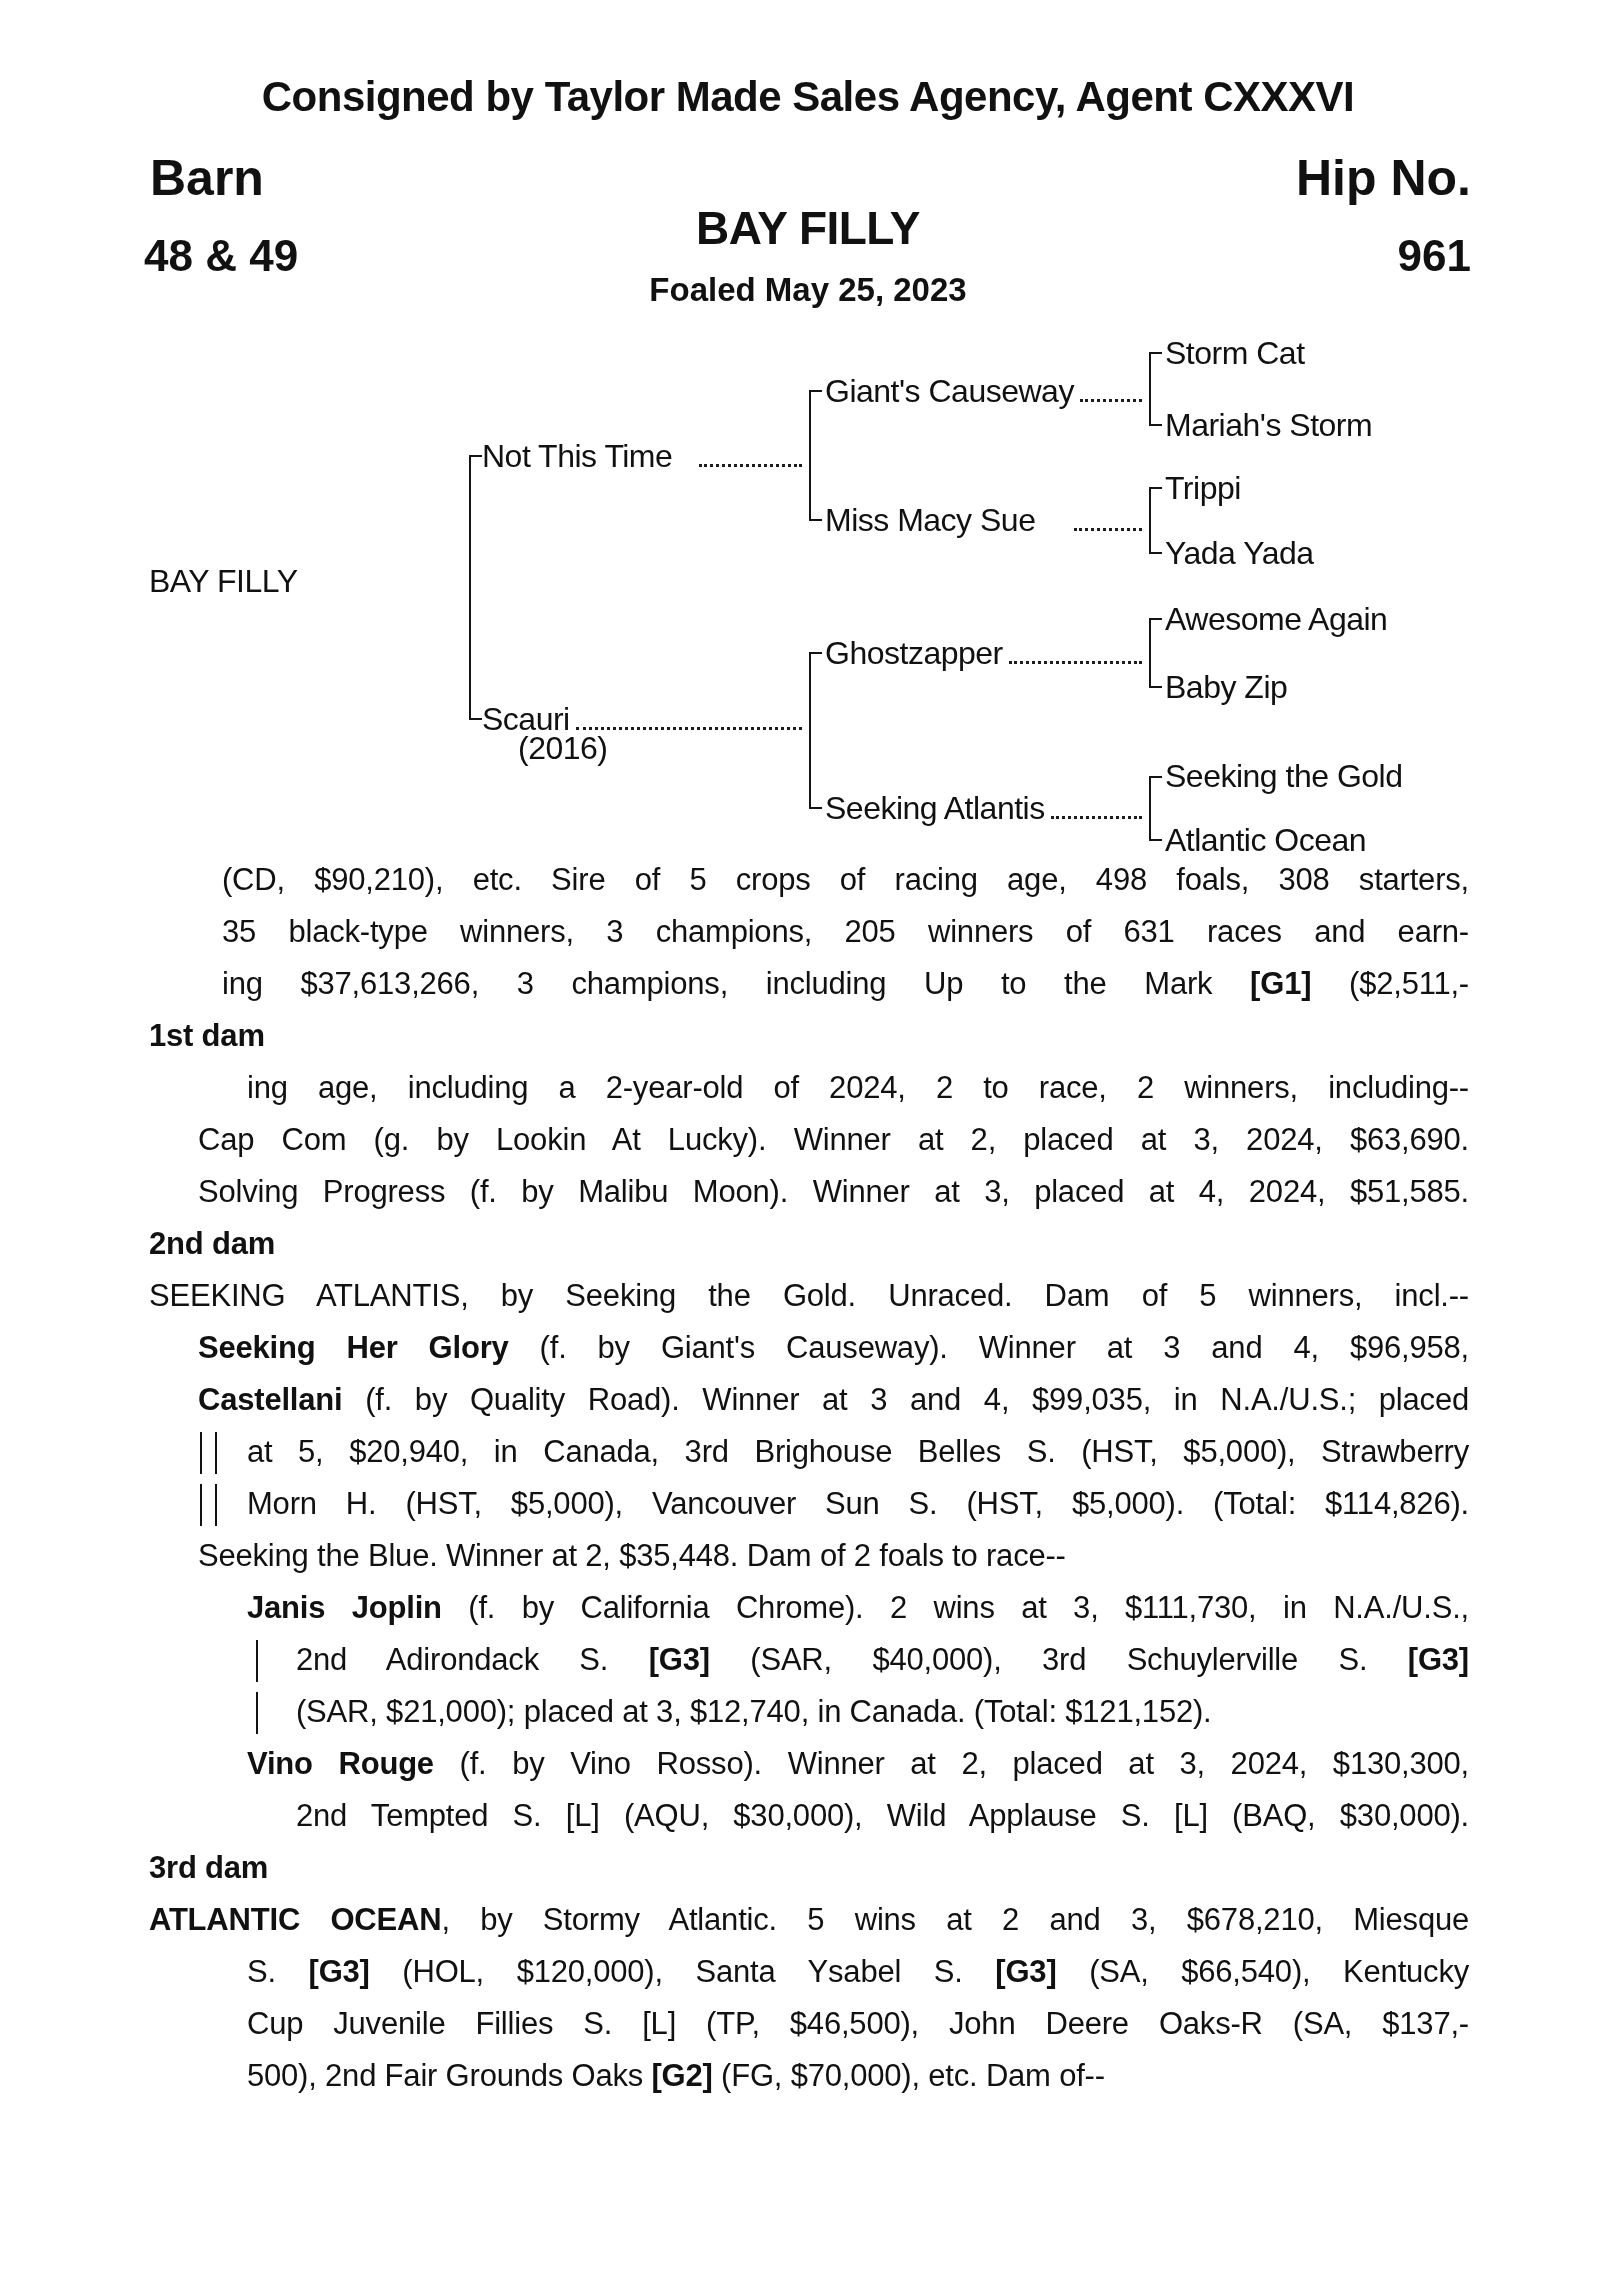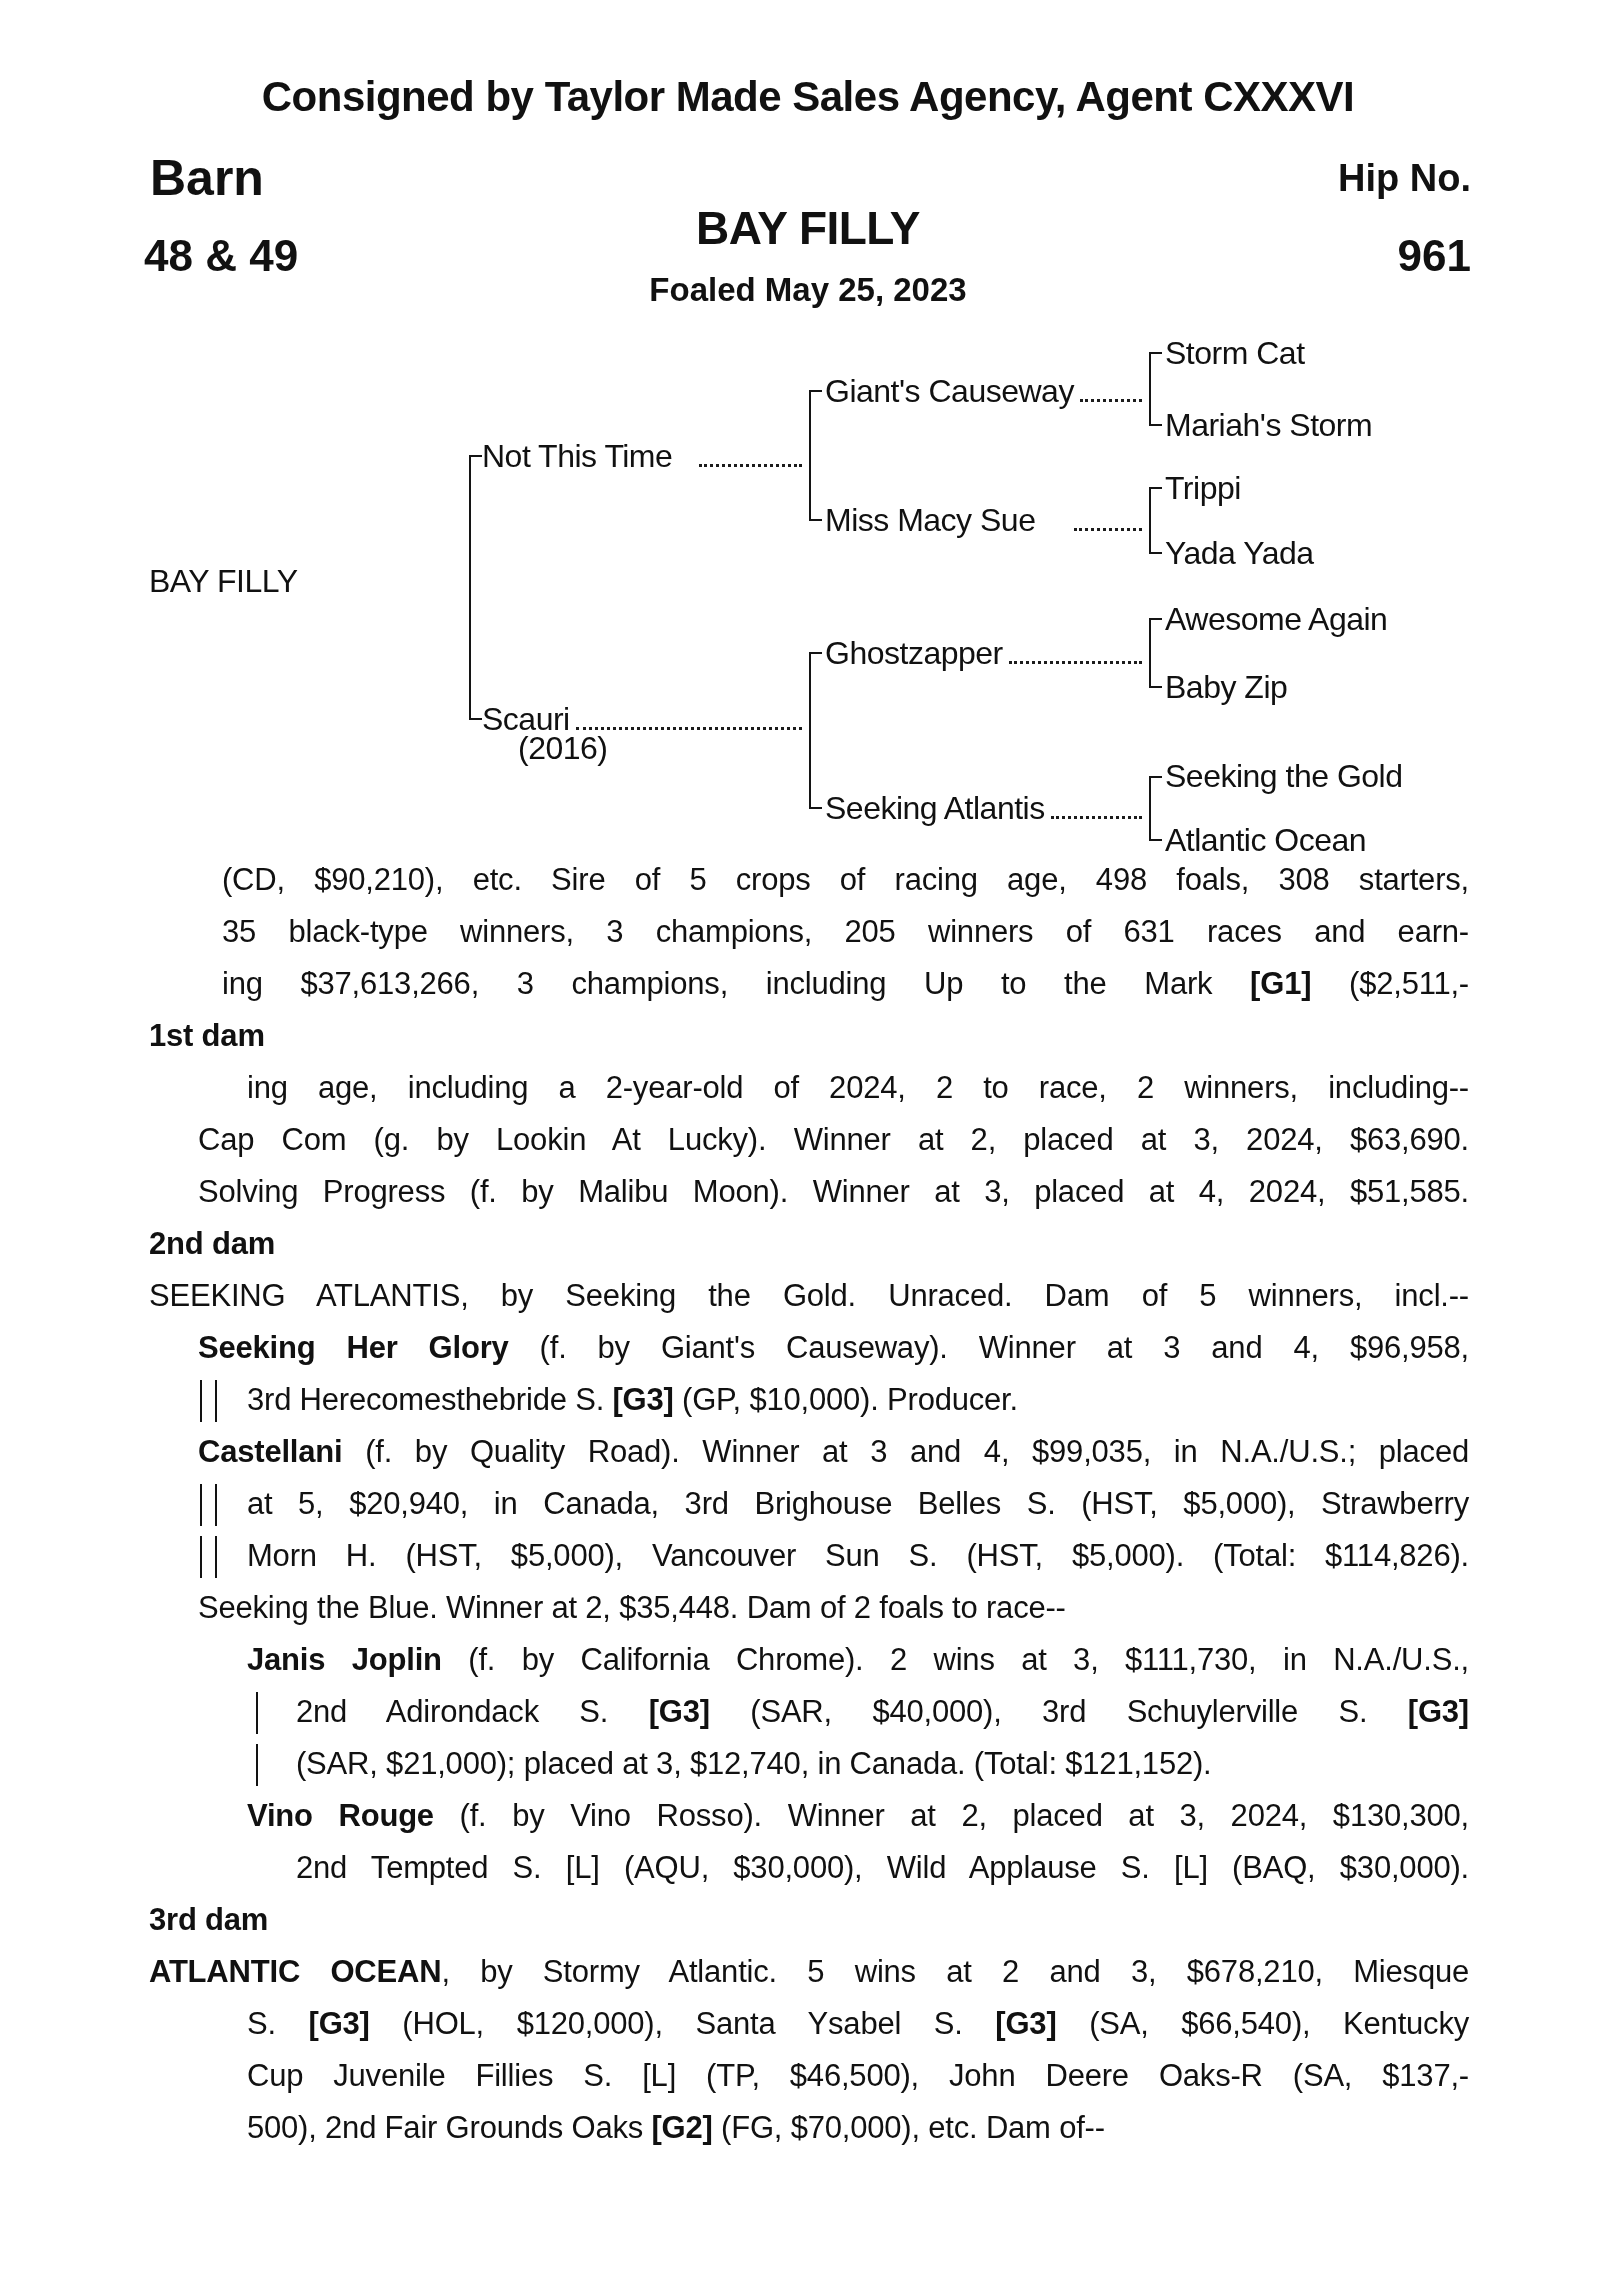--- a/index.html
+++ b/index.html
@@ -12,21 +12,21 @@
     overflow:hidden;
   }
   
   .consigned{
     position:absolute;left:0;top:69px;width:100%;
     text-align:center;font-size:42px;font-weight:bold;line-height:55px;
     letter-spacing:-0.5px;white-space:nowrap;
   }
   .barn-label{position:absolute;left:150px;top:148px;font-size:50px;font-weight:bold;line-height:60px;}
   .barn-value{position:absolute;left:144px;top:226px;font-size:44px;font-weight:bold;line-height:60px;}
-  .hip-label{position:absolute;right:145px;top:148px;font-size:38px;font-weight:bold;line-height:60px;text-align:left;}
+  .hip-label{position:absolute;right:145px;top:148px;font-size:50px;font-weight:bold;line-height:60px;text-align:left;}
   .hip-value{position:absolute;right:145px;top:226px;font-size:44px;font-weight:bold;line-height:60px;text-align:right;}
   .page-title{
     position:absolute;left:0;top:201px;width:100%;
     text-align:center;font-size:46px;font-weight:bold;line-height:55px;letter-spacing:-0.5px;
   }
   .foaled{
     position:absolute;left:0;top:267px;width:100%;
     text-align:center;font-size:33px;font-weight:bold;line-height:46px;
   }
   
@@ -139,21 +139,20 @@
       <div class="bline ind-15 j"><span>(CD, $90,210), etc. Sire of 5 crops of racing age, 498 foals, 308 starters,</span></div>
       <div class="bline ind-15 j"><span>35 black-type winners, 3 champions, 205 winners of 631 races and earn-</span></div>
       <div class="bline ind-15 j"><span>ing $37,613,266, 3 champions, including Up to the Mark </span><span class="b">[G1]</span><span> ($2,511,-</span></div>
       <div class="bline ind-0"><span class="b">1st dam</span></div>
       <div class="bline ind-2 j"><span>ing age, including a 2-year-old of 2024, 2 to race, 2 winners, including--</span></div>
       <div class="bline ind-1 j"><span>Cap Com (g. by Lookin At Lucky). Winner at 2, placed at 3, 2024, $63,690.</span></div>
       <div class="bline ind-1 j"><span>Solving Progress (f. by Malibu Moon). Winner at 3, placed at 4, 2024, $51,585.</span></div>
       <div class="bline ind-0"><span class="b">2nd dam</span></div>
       <div class="bline ind-0 j"><span>SEEKING ATLANTIS, by Seeking the Gold. Unraced. Dam of 5 winners, incl.--</span></div>
       <div class="bline ind-1 j"><span class="b">Seeking Her Glory </span><span>(f. by Giant's Causeway). Winner at 3 and 4, $96,958,</span></div>
-      <div class="bline ind-2"><span class="cbar" style="left: 51px;"></span><span class="cbar" style="left: 66px;"></span><span>3rd Herecomesthebride S. </span><span class="b">[G3]</span><span> (GP, $10,000). Producer.</span></div>
       <div class="bline ind-1 j"><span class="b">Castellani </span><span>(f. by Quality Road). Winner at 3 and 4, $99,035, in N.A./U.S.; placed</span></div>
       <div class="bline ind-2 j"><span class="cbar" style="left: 51px;"></span><span class="cbar" style="left: 66px;"></span><span>at 5, $20,940, in Canada, 3rd Brighouse Belles S. (HST, $5,000), Strawberry</span></div>
       <div class="bline ind-2 j"><span class="cbar" style="left: 51px;"></span><span class="cbar" style="left: 66px;"></span><span>Morn H. (HST, $5,000), Vancouver Sun S. (HST, $5,000). (Total: $114,826).</span></div>
       <div class="bline ind-1"><span>Seeking the Blue. Winner at 2, $35,448. Dam of 2 foals to race--</span></div>
       <div class="bline ind-2 j"><span class="b">Janis Joplin </span><span>(f. by California Chrome). 2 wins at 3, $111,730, in N.A./U.S.,</span></div>
       <div class="bline ind-3 j"><span class="cbar" style="left: 107px;"></span><span>2nd Adirondack S. </span><span class="b">[G3]</span><span> (SAR, $40,000), 3rd Schuylerville S. </span><span class="b">[G3]</span></div>
       <div class="bline ind-3"><span class="cbar" style="left: 107px;"></span><span>(SAR, $21,000); placed at 3, $12,740, in Canada. (Total: $121,152).</span></div>
       <div class="bline ind-2 j"><span class="b">Vino Rouge </span><span>(f. by Vino Rosso). Winner at 2, placed at 3, 2024, $130,300,</span></div>
       <div class="bline ind-3 j"><span>2nd Tempted S. [L] (AQU, $30,000), Wild Applause S. [L] (BAQ, $30,000).</span></div>
       <div class="bline ind-0"><span class="b">3rd dam</span></div>

